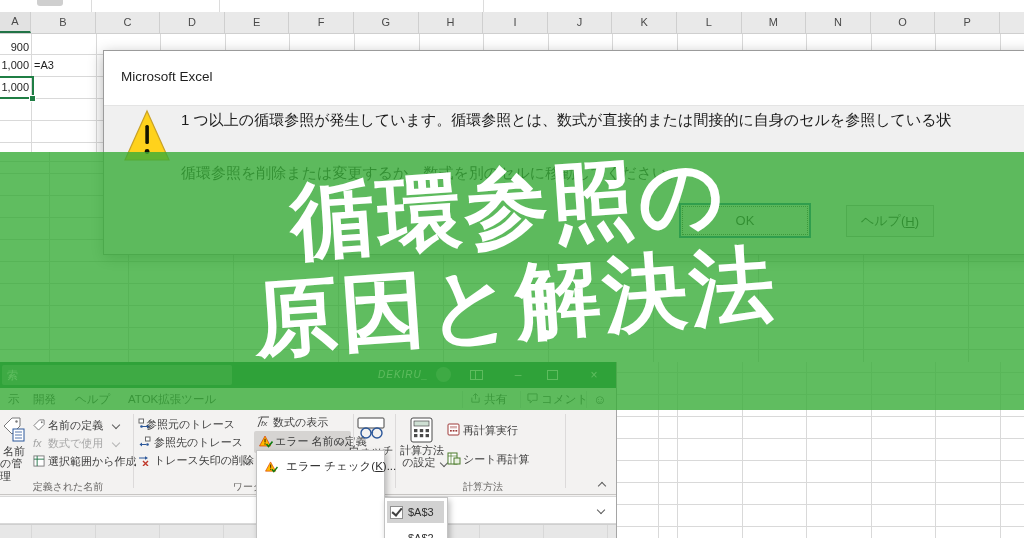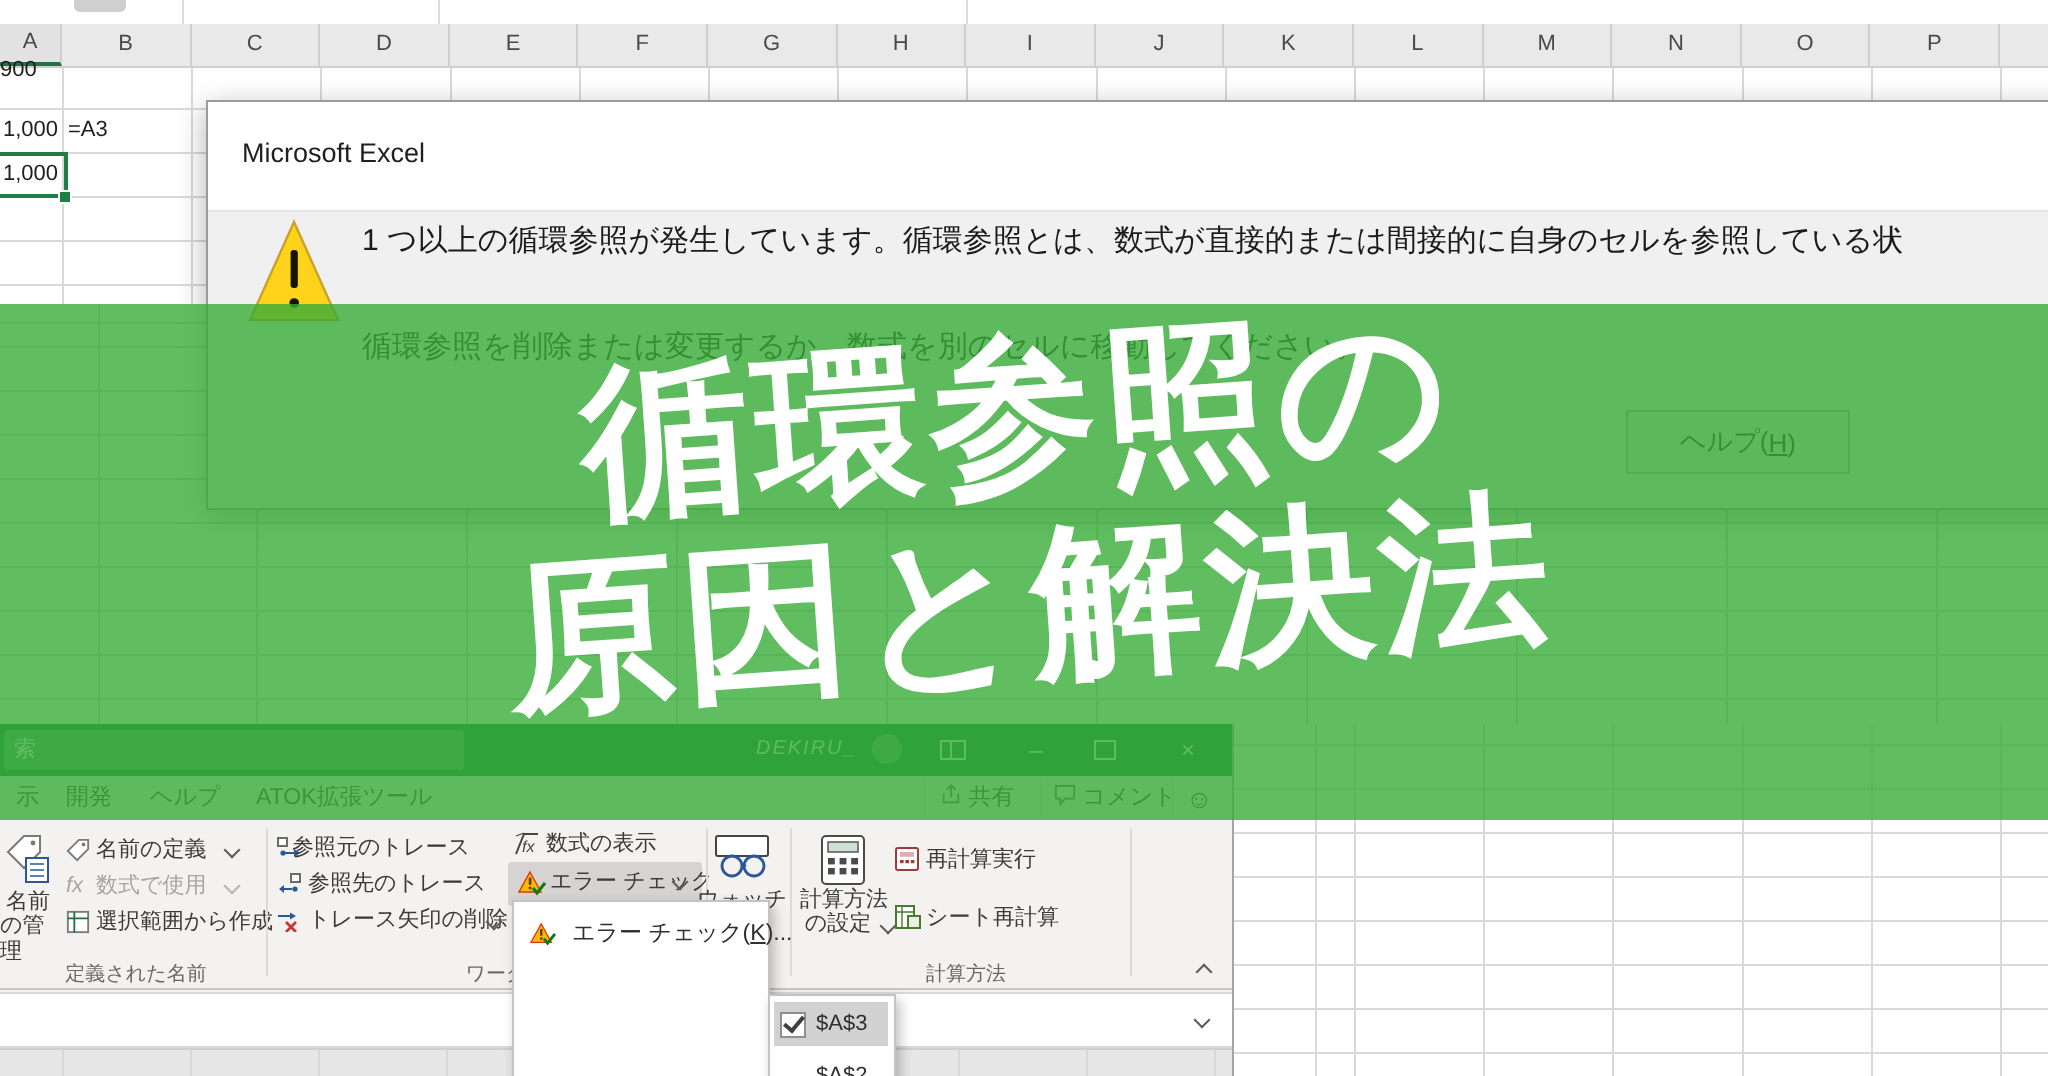--- a/index.html
+++ b/index.html
@@ -130,39 +130,42 @@
     <div class="hc">J</div>
     <div class="hc">K</div>
     <div class="hc">L</div>
     <div class="hc">M</div>
     <div class="hc">N</div>
     <div class="hc">O</div>
     <div class="hc">P</div>
     <div class="hc">Q</div>
   </div>
 
-  <div class="abs cellv" style="left:0;top:24px;width:29px;">900</div>
+  <div class="abs cellv" style="left:0;top:36px;width:29px;text-align:right">900</div>
   <div class="abs cellv" style="left:0;top:54px;width:29px;text-align:right">1,000</div>
   <div class="abs cellv" style="left:34px;top:54px;width:58px">=A3</div>
   <div class="abs cellv" style="left:0;top:76px;width:29px;text-align:right;z-index:1">1,000</div>
   <div class="abs selbox" style="left:-3px;top:76px;width:37px;height:23px"></div>
   <div class="abs fillhandle" style="left:29px;top:95px"></div>
 
   <div class="abs dialog">
     <div class="dlg-titlebar">
       <span class="dlg-title">Microsoft Excel</span>
     </div>
     <svg class="abs" style="left:20px;top:58px" width="46" height="54" viewBox="0 0 46 54">
       <path d="M23 2 L45 51 H1 Z" fill="#ffd21c" stroke="#c9a227" stroke-width="1.2"></path>
       <rect x="21.3" y="16" width="3.6" height="19" rx="1.6" fill="#141400"></rect>
       <circle cx="23.1" cy="42.5" r="2.4" fill="#141400"></circle>
     </svg>
     <div class="dlg-line nowrap" style="top:60px">1 つ以上の循環参照が発生しています。循環参照とは、数式が直接的または間接的に自身のセルを参照している状</div>
     <div class="dlg-line nowrap" style="top:113px">循環参照を削除または変更するか、数式を別のセルに移動してください。</div>
-    <div class="btn btn-normal" style="left:709px;top:154px;width:112px;height:32px">
+    <div class="btn btn-default" style="left:575px;top:152px;width:132px;height:35px">
+      <span>OK</span>
+    </div>
+    <div class="btn btn-normal" style="left:742px;top:154px;width:88px;height:32px">
       <span>ヘルプ(</span>
         <span class="u">H</span>
         <span>)</span>
     </div>
   </div>
 
   <div class="abs win">
 
     <div class="win-titlebar">
       <div class="searchbox">
@@ -266,21 +269,21 @@
       </svg>
       <div class="rlabel nowrap" style="left:273px;top:5px">数式の表示</div>
 
       <div class="pressed" style="left:254px;top:20px;width:97px;height:22px"></div>
       <svg class="abs" style="left:259px;top:24px" width="14" height="13" viewBox="0 0 14 13">
         <path d="M6 1 L11.5 11 H0.5 Z" fill="#ffb900" stroke="#d83b01" stroke-width="0.7"></path>
         <rect x="5.4" y="3.8" width="1.3" height="3.6" fill="#5c3c00"></rect>
           <rect x="5.4" y="8.3" width="1.3" height="1.3" fill="#5c3c00"></rect>
         <path d="M7.5 9 l2 2.5 4 -5" fill="none" stroke="#107c10" stroke-width="1.6"></path>
       </svg>
-      <div class="rlabel nowrap" style="left:275px;top:24px">エラー チェック</div>
+      <div class="rlabel nowrap" style="left:275px;top:24px">エラー 名前の定義</div>
       <span class="cv abs" style="left:337px;top:27px"></span>
 
       <div class="rb-sep" style="left:353px"></div>
       <svg class="abs" style="left:356px;top:6px" width="30" height="24" viewBox="0 0 30 24">
         <rect x="2" y="1" width="26" height="10" rx="1" fill="#fff" stroke="#444"></rect>
         <circle cx="10" cy="16" r="5" fill="none" stroke="#2b579a" stroke-width="1.4"></circle>
         <circle cx="21" cy="16" r="5" fill="none" stroke="#2b579a" stroke-width="1.4"></circle>
         <path d="M15 16 a2 2 0 0 1 2 0" fill="none" stroke="#2b579a" stroke-width="1.2"></path>
       </svg>
       <div class="rlabel nowrap" style="left:348px;top:33px;width:46px;text-align:center">ウォッチ</div>

